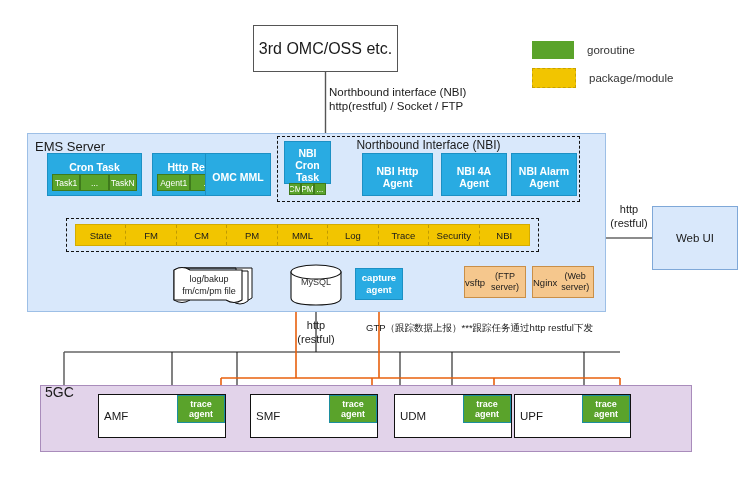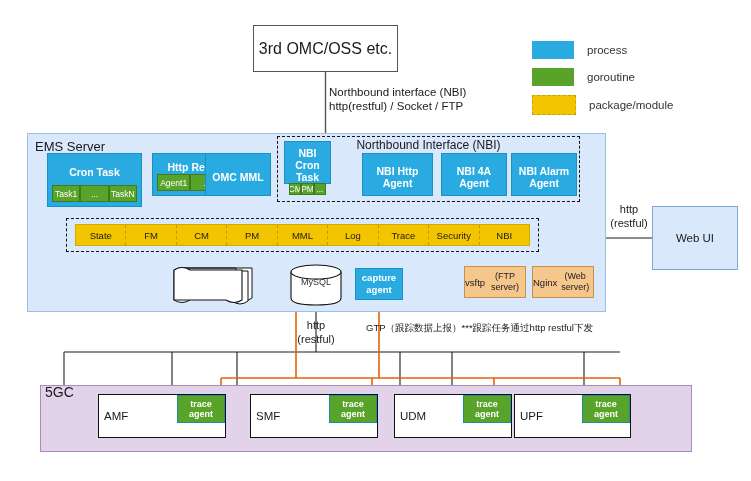--- a/index.html
+++ b/index.html
@@ -278,40 +278,36 @@
     <span>3rd OMC/OSS etc.</span>
   </div>
 
   <div class="abs nbi-label">
     <div>Northbound interface (NBI)</div>
     <div>http(restful) / Socket / FTP</div>
   </div>
 
   <div class="abs legend">
     <div class="lg-row">
-      <span class="legend-sw sw-process"></span>
-      <span class="legend-text">process</span>
-    </div>
-    <div class="lg-row">
       <span class="legend-sw sw-goroutine"></span>
       <span class="legend-text">goroutine</span>
     </div>
     <div class="lg-row">
       <span class="legend-sw sw-package"></span>
       <span class="legend-text">package/module</span>
     </div>
   </div>
 
   <div class="abs ems"></div>
   <div class="abs ems-title">EMS Server</div>
 
   <div class="abs nbi-group"></div>
   <div class="abs nbi-group-title">Northbound Interface (NBI)</div>
 
-  <div class="abs proc" style="left:47px; top:153px; width:95px; height:54px;">
+  <div class="abs proc" style="left:47px; top:153px; width:95px; height:43px;">
     <span class="ptitle">Cron Task</span>
     <span class="gor-row">
       <span class="gor">Task1</span>
       <span class="gor">...</span>
       <span class="gor">TaskN</span>
     </span>
   </div>
 
   <div class="abs proc" style="left:152px; top:153px; width:110px; height:43px;">
     <span class="ptitle">Http Rest Agent</span>
@@ -360,20 +356,24 @@
     <span class="mod">NBI</span>
   </div>
 
   <div class="abs files">
     <svg width="82" height="42" viewBox="0 0 82 42">
       <path d="M12,4 H80 V34 Q72,40 64,34 V4 Z" fill="#ffffff" stroke="#111111" stroke-width="1"></path>
       <path d="M8,7 H76 V37 Q68,43 60,37 V7 Z" fill="#ffffff" stroke="#111111" stroke-width="1"></path>
       <path d="M2,6 Q10,1 18,6 V36 Q10,41 2,36 Z" fill="#ffffff" stroke="#111111" stroke-width="1"></path>
       <path d="M2,6 Q10,1 18,6 L70,6 V36 Q62,41 54,36 L2,36 Z" fill="#ffffff" stroke="#111111" stroke-width="1.1"></path>
     </svg>
+    <div class="files-text" style="left:4px; top:3px; width:66px; height:36px;">
+      <div>log/bakup</div>
+      <div>fm/cm/pm file</div>
+    </div>
   </div>
 
   <div class="abs db">
     <svg width="56" height="42" viewBox="0 0 56 42">
       <path d="M3,8 V34 Q3,41 28,41 Q53,41 53,34 V8 Z" fill="#ffffff" stroke="#111111" stroke-width="1.1"></path>
       <ellipse cx="28" cy="8" rx="25" ry="7" fill="#ffffff" stroke="#111111" stroke-width="1.1"></ellipse>
     </svg>
     <div class="db-text">MySQL</div>
   </div>
 

